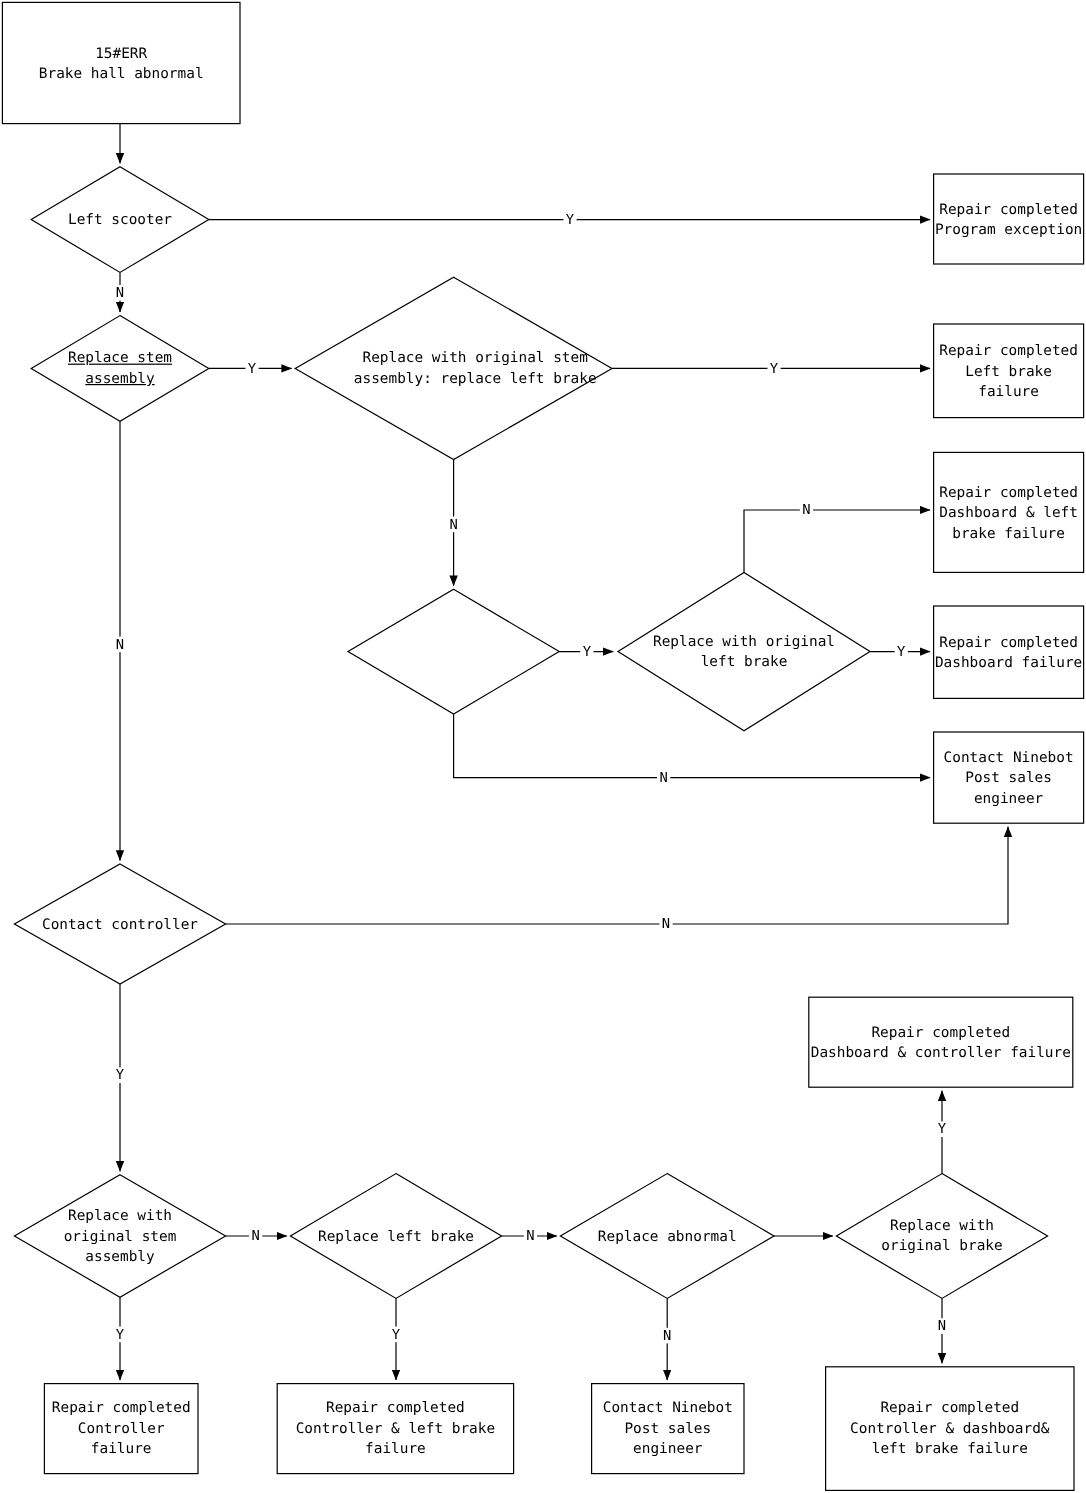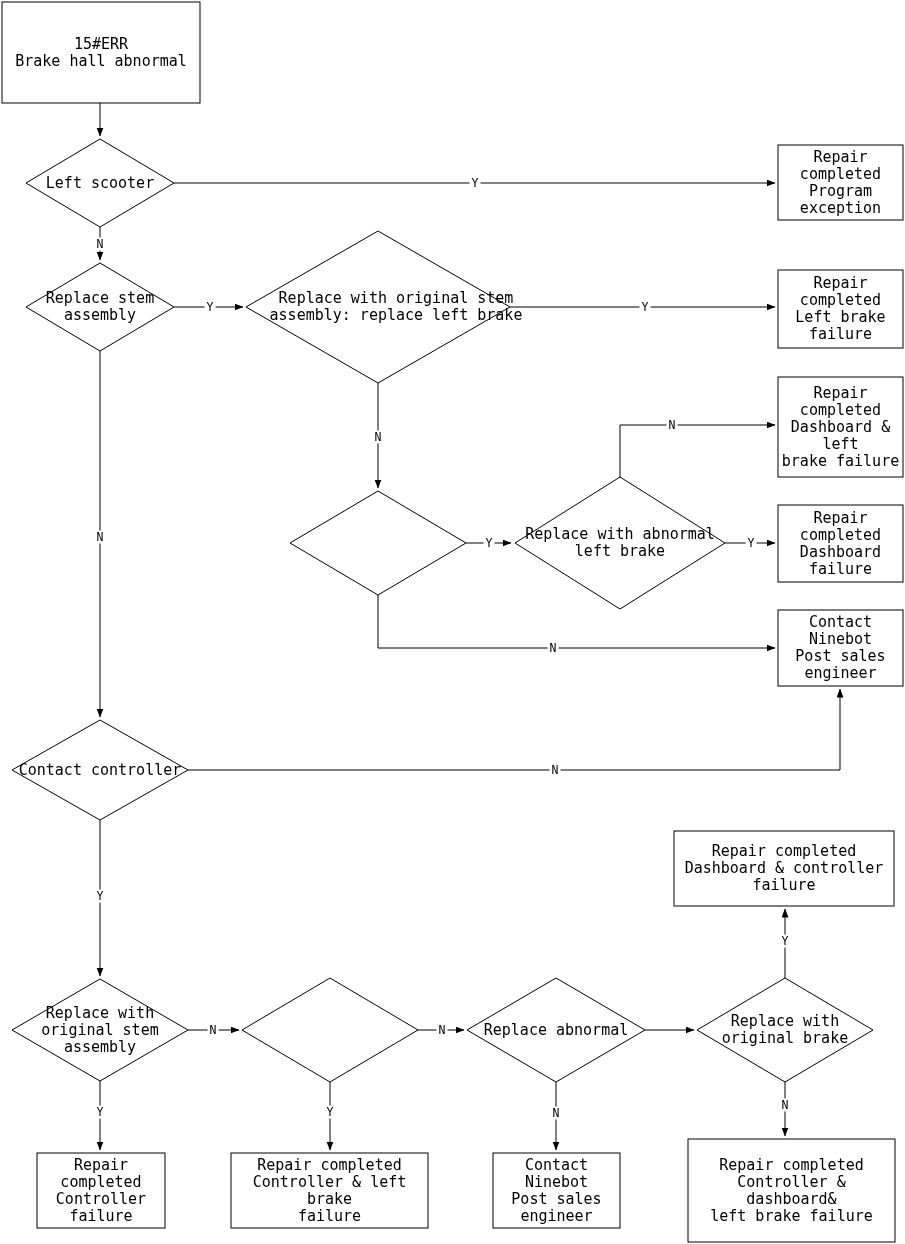--- a/index.html
+++ b/index.html
@@ -10,21 +10,21 @@
     font-family:"DejaVu Sans Mono","Liberation Mono",monospace;
     color:#000;
   }
   #shapes{position:absolute;left:0;top:0;width:905px;height:1244px;}
   #shapes rect,#shapes polygon{fill:none;stroke:#000;stroke-width:1;}
   #shapes polyline,#shapes line{fill:none;stroke:#000;stroke-width:1;}
   .node-text{
     position:absolute;
     display:flex;align-items:center;justify-content:center;text-align:center;
     white-space:pre-line;
-    font-size:15px;line-height:17px;
+    font-size:12px;line-height:17px;
     pointer-events:none;
   }
   .edge-label{
     position:absolute;
     transform:translate(-50%,-50%);
     background:#fff;
     font-size:11.5px;line-height:13px;
     padding:0 2px;
     pointer-events:none;
   }
@@ -85,43 +85,44 @@
     <polyline points="330,1082 330,1150" marker-end="url(#arrow)"></polyline>
     <polyline points="556,1082 556,1150" marker-end="url(#arrow)"></polyline>
     <polyline points="785,1082 785,1136" marker-end="url(#arrow)"></polyline>
   </svg>
 
   <div class="node-text" style="left:2px;top:2px;width:198px;height:101px;">15#ERR
 Brake hall abnormal</div>
   <div class="node-text" style="left:26px;top:139px;width:148px;height:88px;">Left scooter</div>
   <div class="node-text" style="left:778px;top:145px;width:125px;height:75px;">Repair completed
 Program exception</div>
-  <div class="node-text" style="left:26px;top:263px;width:148px;height:88px;">Replace stem
+  <div class="node-text" style="left:26px;top:263px;width:148px;height:88px;text-decoration:underline;">Replace stem
 assembly</div>
   <div class="node-text" style="left:264px;top:231px;width:264px;height:152px;">Replace with original stem
 assembly: replace left brake</div>
   <div class="node-text" style="left:778px;top:270px;width:125px;height:78px;">Repair completed
 Left brake
 failure</div>
   <div class="node-text" style="left:778px;top:377px;width:125px;height:100px;">Repair completed
 Dashboard &amp; left
 brake failure</div>
-  <div class="node-text" style="left:515px;top:477px;width:210px;height:132px;">Replace with abnormal
+  <div class="node-text" style="left:515px;top:477px;width:210px;height:132px;">Replace with original
 left brake</div>
   <div class="node-text" style="left:778px;top:505px;width:125px;height:77px;">Repair completed
 Dashboard failure</div>
   <div class="node-text" style="left:778px;top:610px;width:125px;height:76px;">Contact Ninebot
 Post sales
 engineer</div>
   <div class="node-text" style="left:12px;top:720px;width:176px;height:100px;">Contact controller</div>
   <div class="node-text" style="left:674px;top:831px;width:220px;height:75px;">Repair completed
 Dashboard &amp; controller failure</div>
   <div class="node-text" style="left:12px;top:979px;width:176px;height:102px;">Replace with
 original stem
 assembly</div>
+  <div class="node-text" style="left:242px;top:978px;width:176px;height:104px;">Replace left brake</div>
   <div class="node-text" style="left:467px;top:978px;width:178px;height:104px;">Replace abnormal</div>
   <div class="node-text" style="left:697px;top:978px;width:176px;height:104px;">Replace with
 original brake</div>
   <div class="node-text" style="left:37px;top:1153px;width:128px;height:75px;">Repair completed
 Controller
 failure</div>
   <div class="node-text" style="left:231px;top:1153px;width:197px;height:75px;">Repair completed
 Controller &amp; left brake
 failure</div>
   <div class="node-text" style="left:493px;top:1153px;width:127px;height:75px;">Contact Ninebot

